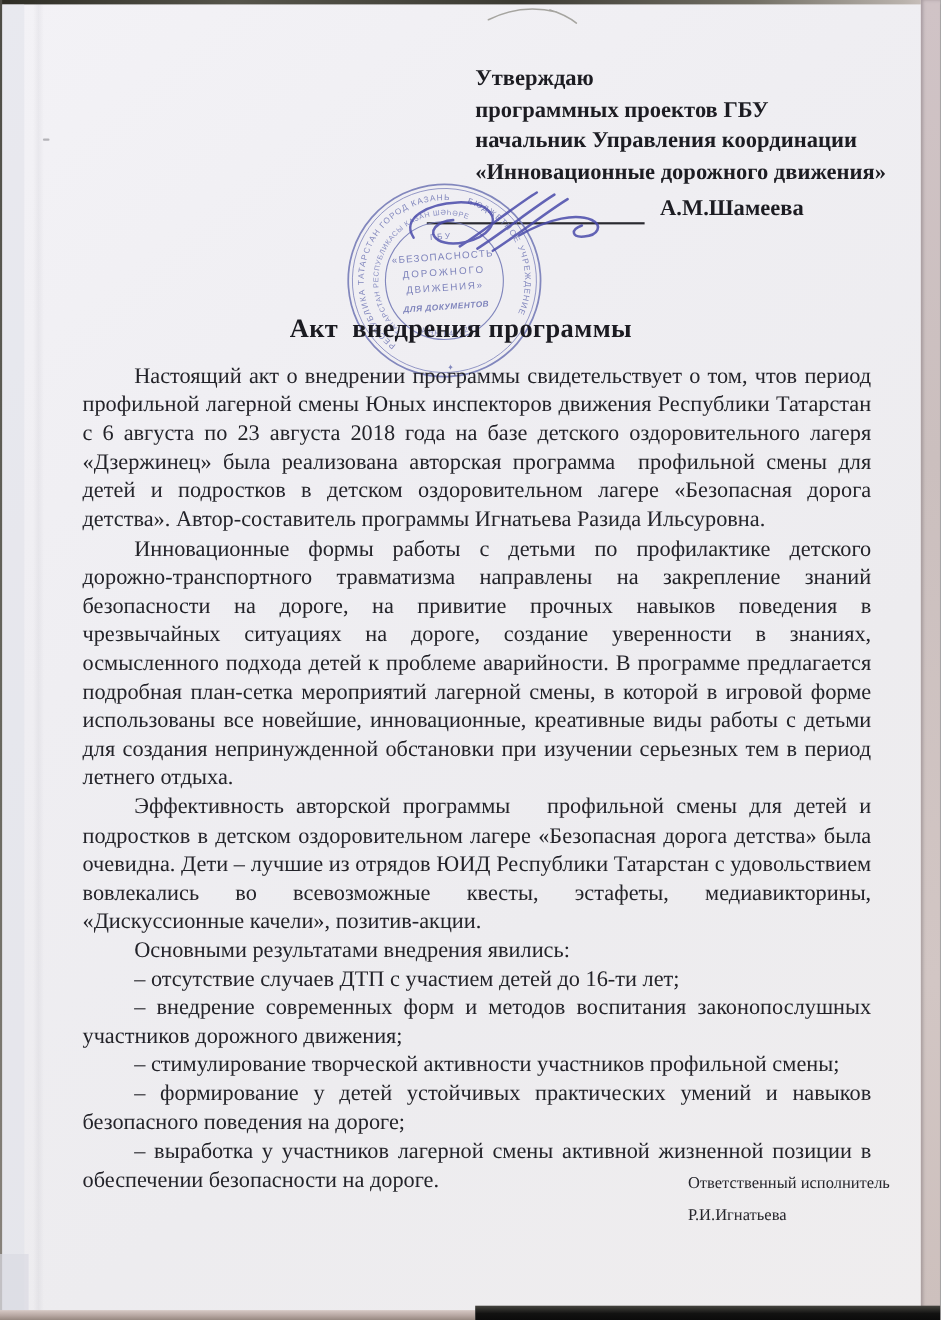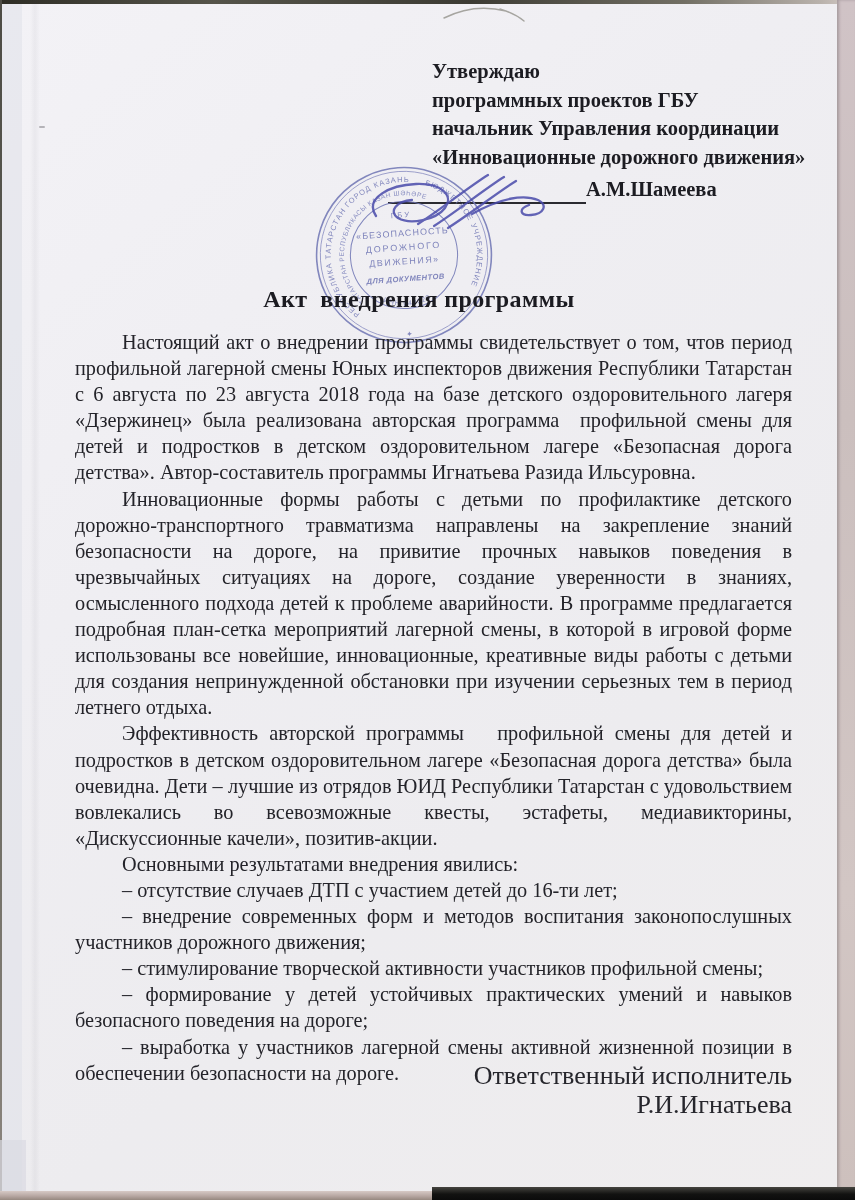--- a/index.html
+++ b/index.html
@@ -23,34 +23,34 @@
     background:linear-gradient(to bottom,#45443f,#121211 55%,#0b0b0b);}
   .corner-bl{position:absolute;left:0;bottom:0;width:26px;height:60px;background:#dadae2;opacity:.7;}
   .scratch{position:absolute;left:438px;top:2px;}
   .speck{position:absolute;left:39px;top:126px;width:6px;height:2px;background:#b4b3b8;border-radius:2px;}
   
   .approval{position:absolute;left:388px;top:57px;width:430px;
     font-weight:bold;font-size:20.5px;line-height:28.5px;color:#1c1c22;}
   .approval .line{white-space:nowrap;margin-left:44px;}
   .sig-row{display:flex;align-items:flex-end;margin-top:4px;}
   .sig-line{display:inline-block;width:198px;border-bottom:2px solid #2a2a30;height:24px;}
-  .sig-name{font-weight:bold;font-size:20.5px;margin-left:0;}
+  .sig-name{font-weight:bold;font-size:20.5px;margin-left:14px;}
   
   .stamp{position:absolute;left:310px;top:161px;width:188px;height:188px;transform:rotate(-4deg);opacity:.88;}
   .signature{position:absolute;left:348px;top:170px;width:302px;height:70px;opacity:.85;}
   
   .doc-title{position:absolute;top:286px;left:0;width:838px;text-align:center;
     font-weight:bold;font-size:24px;letter-spacing:.4px;white-space:pre-wrap;color:#1b1b21;}
   
   .body-text{position:absolute;left:75px;top:329px;width:717px;
     font-size:20.3px;line-height:26.1px;text-align:justify;color:#232329;}
   .body-text p{margin:0;text-indent:47px;white-space:pre-wrap;}
   
-  .closing{position:absolute;top:1062px;right:63px;text-align:right;
-    font-size:26px;line-height:28.5px;color:#26262c;}
+  .closing{position:absolute;top:1062px;right:46px;
+    font-size:15px;line-height:28.5px;color:#26262c;}
 </style>
 </head>
 <body>
 
 <div class="page">
 
   <div class="edge-top"></div>
   <div class="edge-left"></div>
   <div class="left-light"></div>
   <div class="crease-left"></div>

